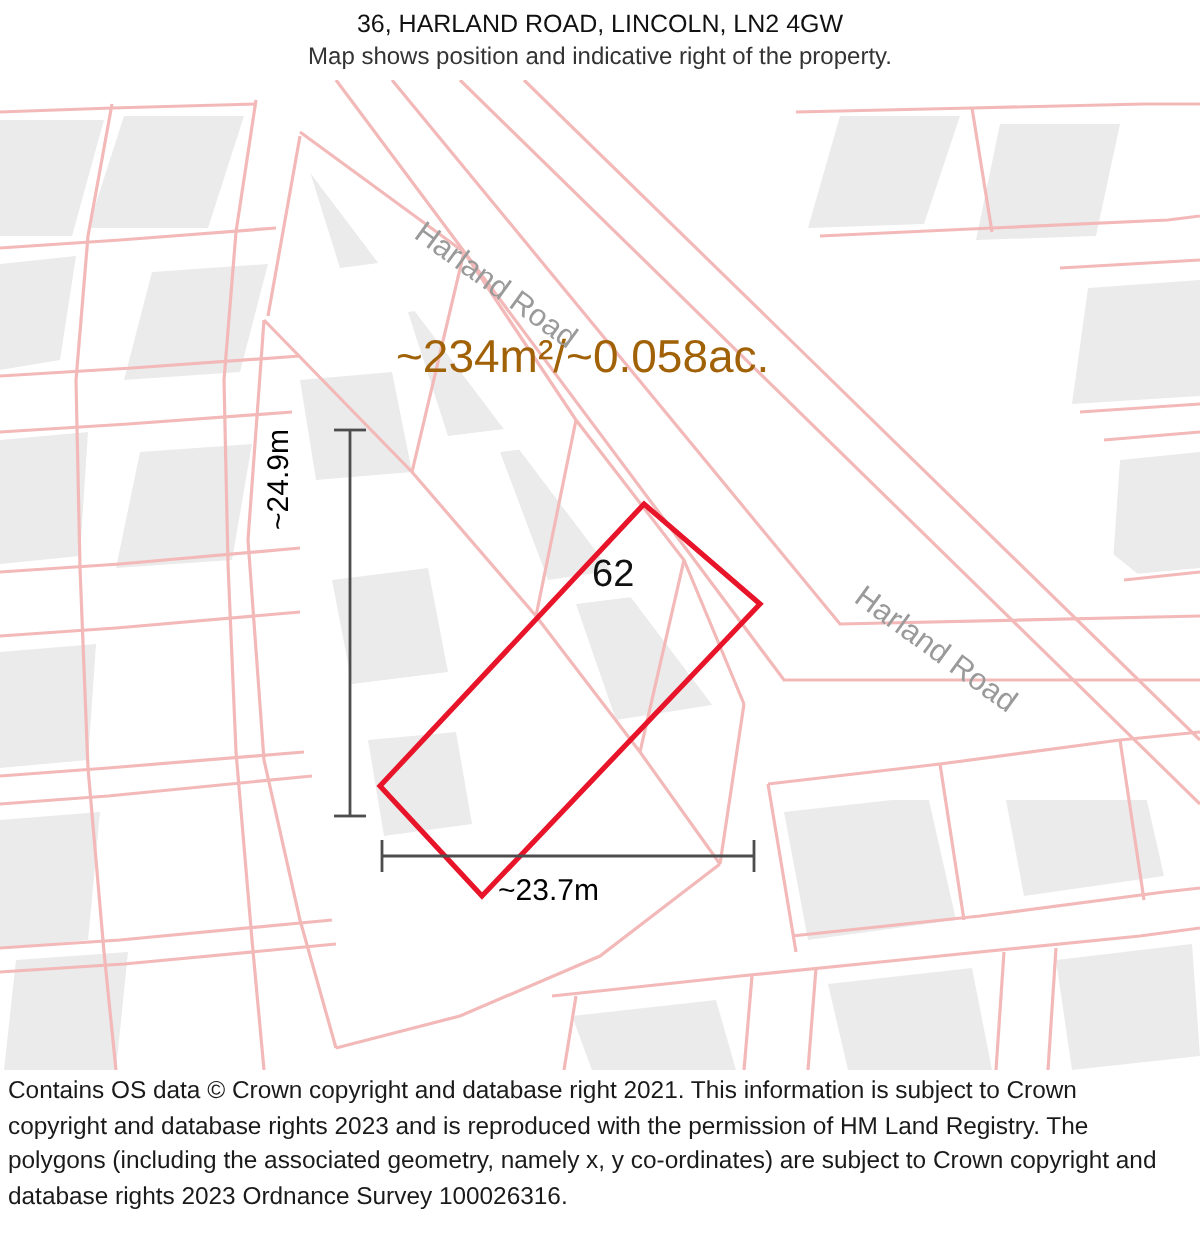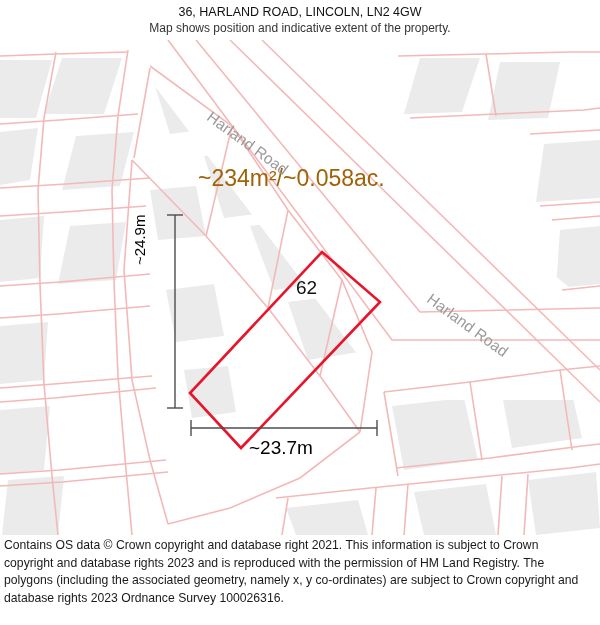--- a/index.html
+++ b/index.html
@@ -64,21 +64,21 @@
   }
   #plot-number {
     left: 296px;
     top: 237px;
     font-size: 19px;
     color: #111111;
   }
   #width-label {
     left: 249px;
     top: 397px;
-    font-size: 19px;
+    font-size: 15px;
   }
   #height-label {
     left: 131px;
     top: 225px;
     font-size: 15px;
     transform: rotate(-90deg);
     transform-origin: left top;
   }
   #road-label-1 {
     left: 214px;
@@ -109,21 +109,21 @@
     color: #1a1a1a;
   }
 </style>
 </head>
 <body>
 
 <div class="page">
 
   <div class="header">
     <div class="title">36, HARLAND ROAD, LINCOLN, LN2 4GW</div>
-    <div class="subtitle">Map shows position and indicative extent of the property.</div>
+    <div class="subtitle">Map shows position and indicative right of the property.</div>
   </div>
 
   <div class="map-wrap">
     <svg class="map-svg" width="600" height="495" viewBox="0 0 600 495" xmlns="http://www.w3.org/2000/svg">
 
       <rect x="0" y="0" width="600" height="495" fill="#ffffff"></rect>
 
       <g fill="#ebebeb" stroke="none">
 
         <polygon points="0,20 52,20 36,78 0,78"></polygon>

